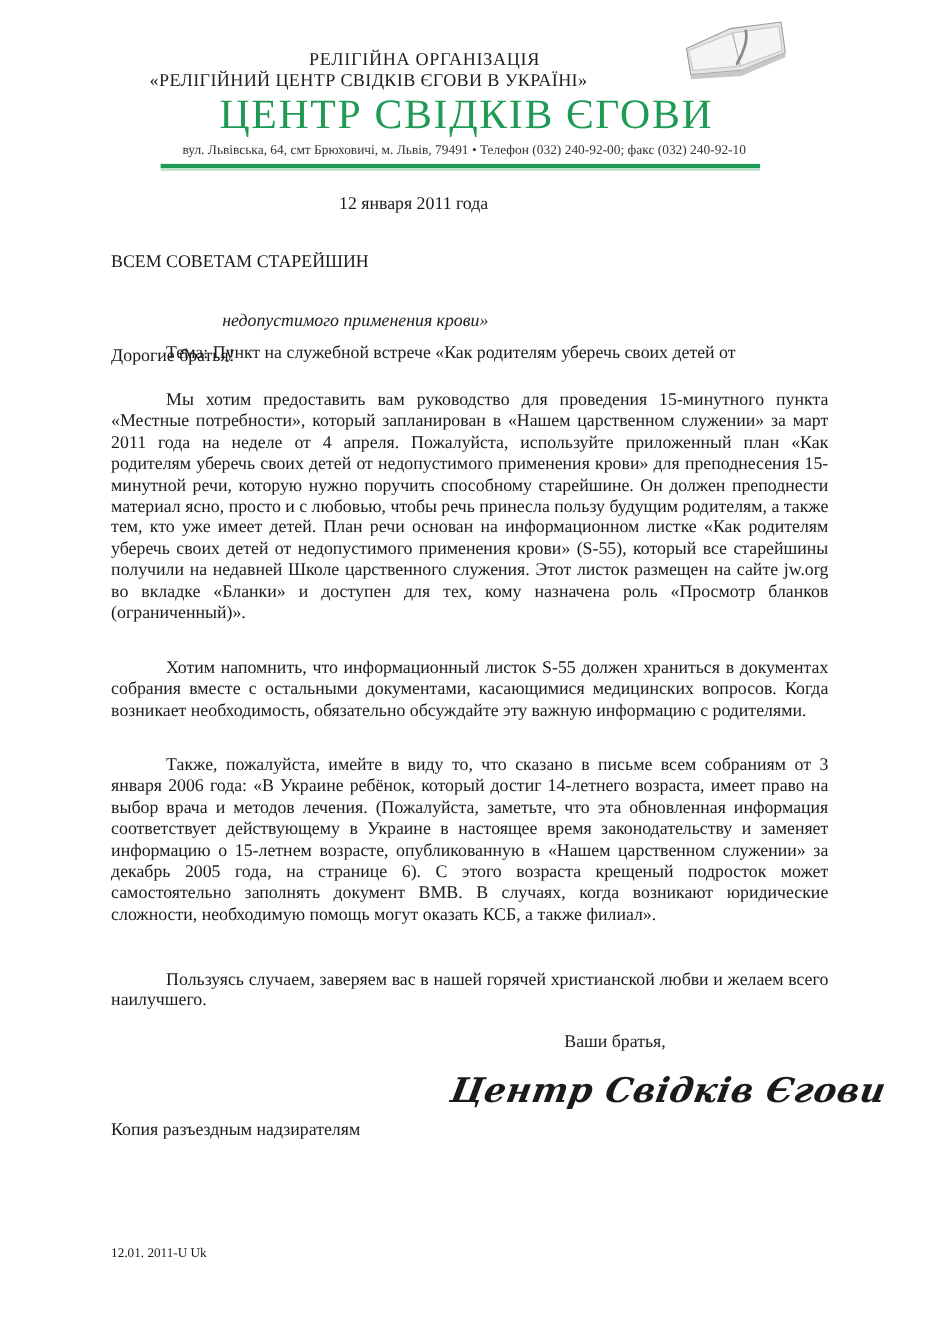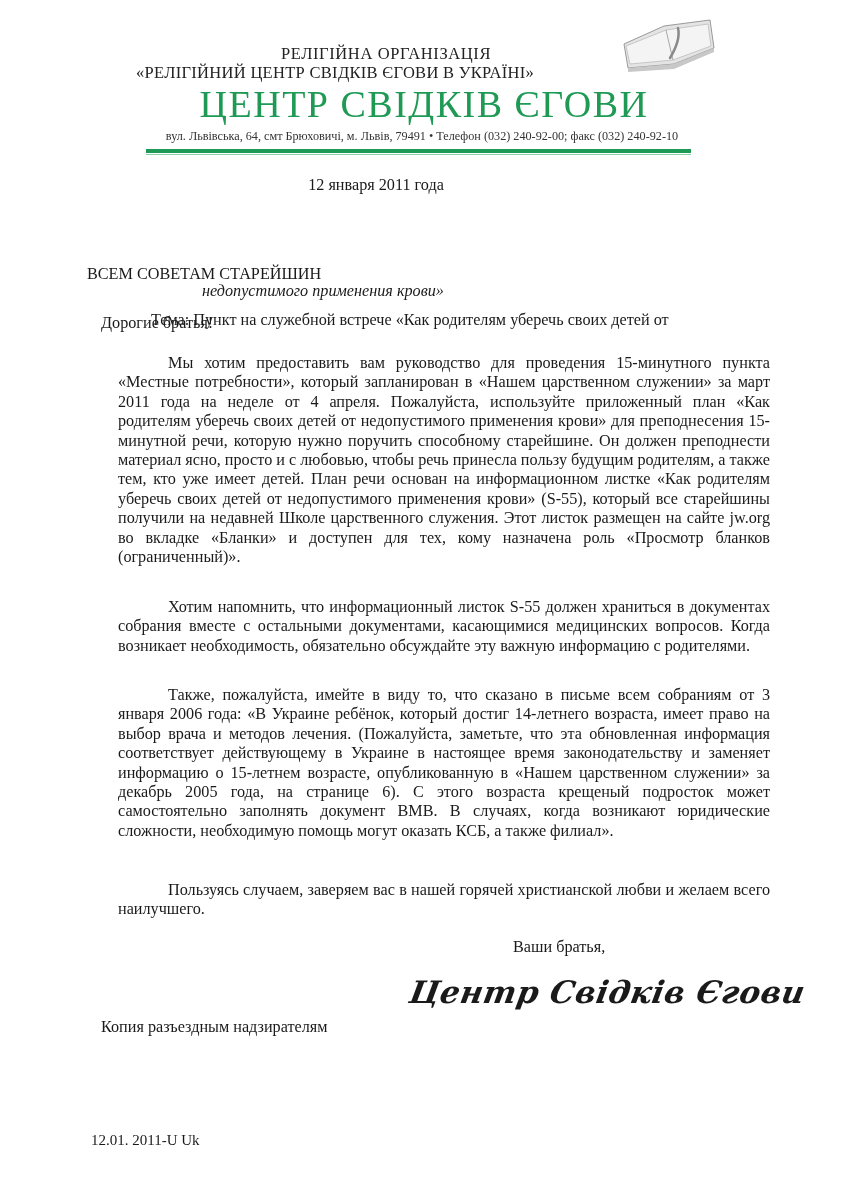--- a/index.html
+++ b/index.html
@@ -10,33 +10,33 @@
     .abs { position: absolute; }
     .hdr-org { left: 0; width: 772px; top: 44px; text-align: center; font-size: 16.5px; letter-spacing: 0.6px; color: #222; }
     .hdr-org2 { left: 0; width: 670px; top: 63px; text-align: center; font-size: 16.5px; letter-spacing: 0.3px; color: #222; }
     .hdr-main { left: 0; width: 848px; top: 84px; text-align: center; font-size: 38px; letter-spacing: 1.5px; color: #1f9a55; line-height: 40px; }
     .hdr-addr { left: 0; width: 844px; top: 129px; text-align: center; font-size: 12.2px; color: #333; }
     .hdr-rule { left: 146px; top: 149px; width: 545px; height: 4px; background: #1f9a55; }
     .hdr-rule2 { left: 146px; top: 154px; width: 545px; height: 1px; background: #8fcfa8; }
     .book { left: 618px; top: 14px; width: 100px; height: 58px; }
     .text { font-size: 16.2px; line-height: 19.4px; }
     .date { left: 0; width: 752px; top: 176px; text-align: center; }
-    .to { left: 87px; top: 229px; margin-top: 36px; }
+    .to { left: 101px; top: 229px; }
     .subj { left: 151px; top: 263px; width: 560px; margin-top: 48px; }
     .subj2 { left: 202px; top: 282px; font-style: italic; }
     .greet { left: 101px; top: 314px; }
-    .para { left: 101px; width: 652px; text-align: justify; text-indent: 50px; margin-left: 17px; }
+    .para { left: 101px; width: 652px; text-align: justify; text-indent: 50px; }
     .p1 { top: 354px; }
     .p2 { top: 598px; }
     .p3 { top: 686px; }
     .p4 { top: 881px; }
     .closing { left: 513px; top: 938px; }
     .signature { left: 410px; top: 974px; font-size: 31px; font-style: italic; font-weight: bold; font-family: "DejaVu Serif", serif; letter-spacing: 0.5px; transform: skewX(-10deg); }
     .copy { left: 101px; top: 1018px; }
-    .code { left: 91px; top: 1132px; font-size: 15px; }
+    .code { left: 101px; top: 1132px; font-size: 12px; }
   </style>
 </head>
 <body>
 
 <div class="abs book">
   <svg width="100" height="58" viewBox="0 0 100 58">
     <path d="M6 30 L46 12 L92 6 L96 34 L56 50 L10 54 Z" fill="#e4e4e4" stroke="#9a9a9a" stroke-width="1"></path>
     <path d="M8 32 L48 16 L90 10 L93 32 L55 46 L12 50 Z" fill="#f4f4f4" stroke="#bdbdbd" stroke-width="0.8"></path>
     <path d="M48 16 L55 46" stroke="#a8a8a8" stroke-width="1" fill="none"></path>
     <path d="M60 14 C62 22 58 34 52 44" stroke="#8a8a8a" stroke-width="2.5" fill="none" stroke-linecap="round"></path>

